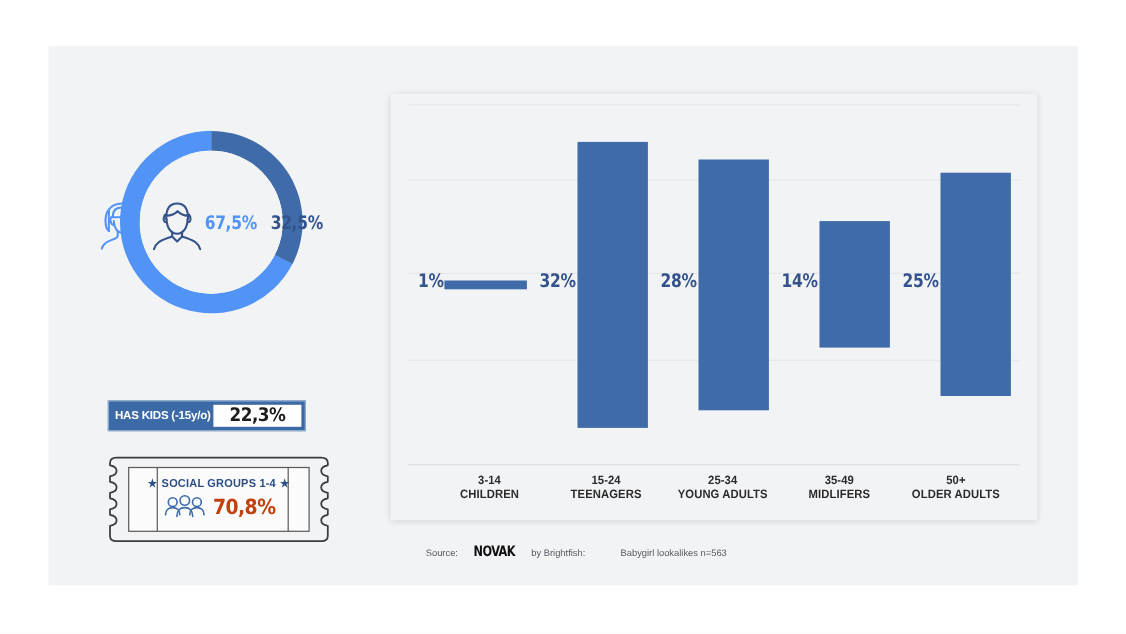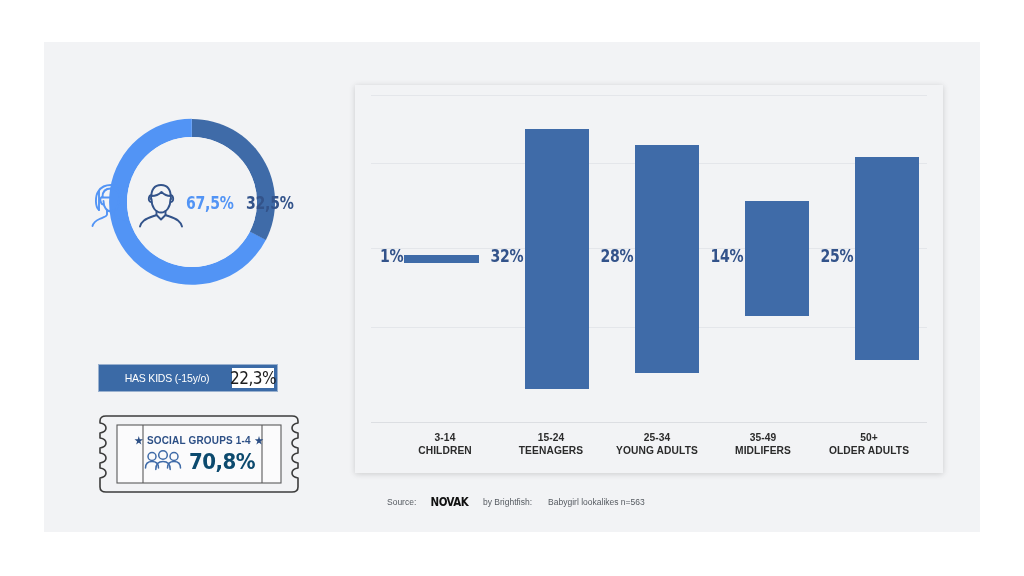--- a/index.html
+++ b/index.html
@@ -70,37 +70,37 @@
     background: #3b6aa6;
     border: 1px solid #9ab1cf;
     display: flex;
     align-items: stretch;
     padding: 3px;
   }
   #haskids-label {
     flex: 1;
     color: #ffffff;
     font-size: 10.5px;
-    font-weight: normal;
+    font-weight: bold;
     letter-spacing: -0.2px;
     display: flex;
     align-items: center;
     justify-content: center;
     font-family: "Liberation Sans Narrow", "Liberation Sans", sans-serif;
   }
   #haskids-value {
     background: #ffffff;
     color: #1d1d1d;
-    width: 42px;
+    width: 80px;
     display: flex;
     align-items: center;
     justify-content: center;
     font-family: "DejaVu Sans Condensed", "Liberation Sans Narrow", "Liberation Sans", sans-serif;
     font-size: 17px;
-    font-weight: normal;
+    font-weight: bold;
     letter-spacing: -0.5px;
     transform: none;
   }
 
   
   #ticket {
     position: absolute;
     left: 8px; top: 325px;
     width: 214px; height: 84px;
   }
@@ -126,23 +126,23 @@
     transform: scaleX(0.95);
   }
   .ticket-star { color: #2c4f85; font-size: 10px; }
   #ticket-row {
     display: flex;
     align-items: center;
     gap: 6px;
     margin-top: 2px;
   }
   #ticket-value {
-    color: #0c4a6e;
+    color: #c2410c;
     font-family: "DejaVu Sans Condensed", "Liberation Sans Narrow", "Liberation Sans", sans-serif;
-    font-size: 22px;
+    font-size: 19px;
     font-weight: bold;
     letter-spacing: -0.5px;
   }
 
   
   #chart-card {
     position: absolute;
     left: 311px; top: 43px;
     width: 588px; height: 388px;
     background: #f2f3f5;
@@ -227,21 +227,21 @@
   }
   #footer-brand {
     font-family: "DejaVu Sans Condensed", "Liberation Sans Narrow", "Liberation Sans", sans-serif;
     font-size: 13px;
     font-weight: bold;
     color: #101010;
     letter-spacing: -0.6px;
     transform: scaleX(0.88);
     position: relative;
   }
-  #footer-tail { margin-left: 4px; }
+  #footer-tail { margin-left: 20px; }
 </style>
 </head>
 <body>
 
 <div id="slide">
 
   <div id="left-col">
 
     <div id="donut-wrap">
       <svg id="donut-svg" width="200" height="200" viewBox="0 0 200 200">

